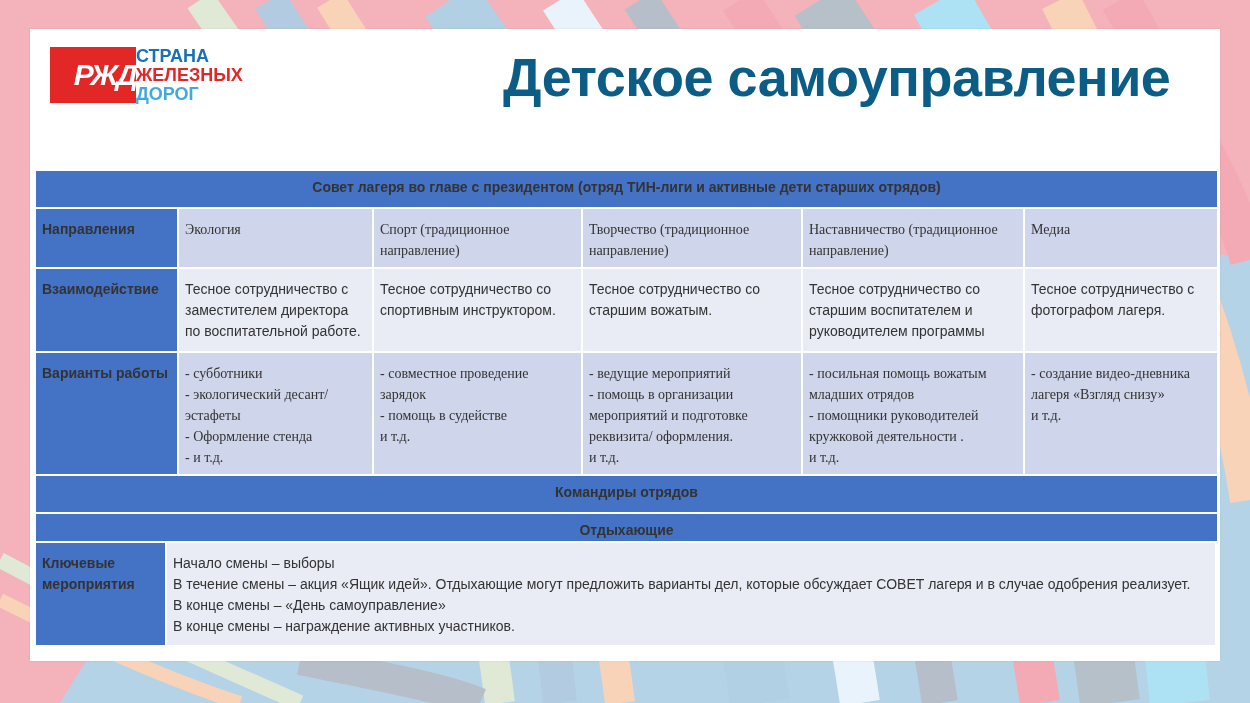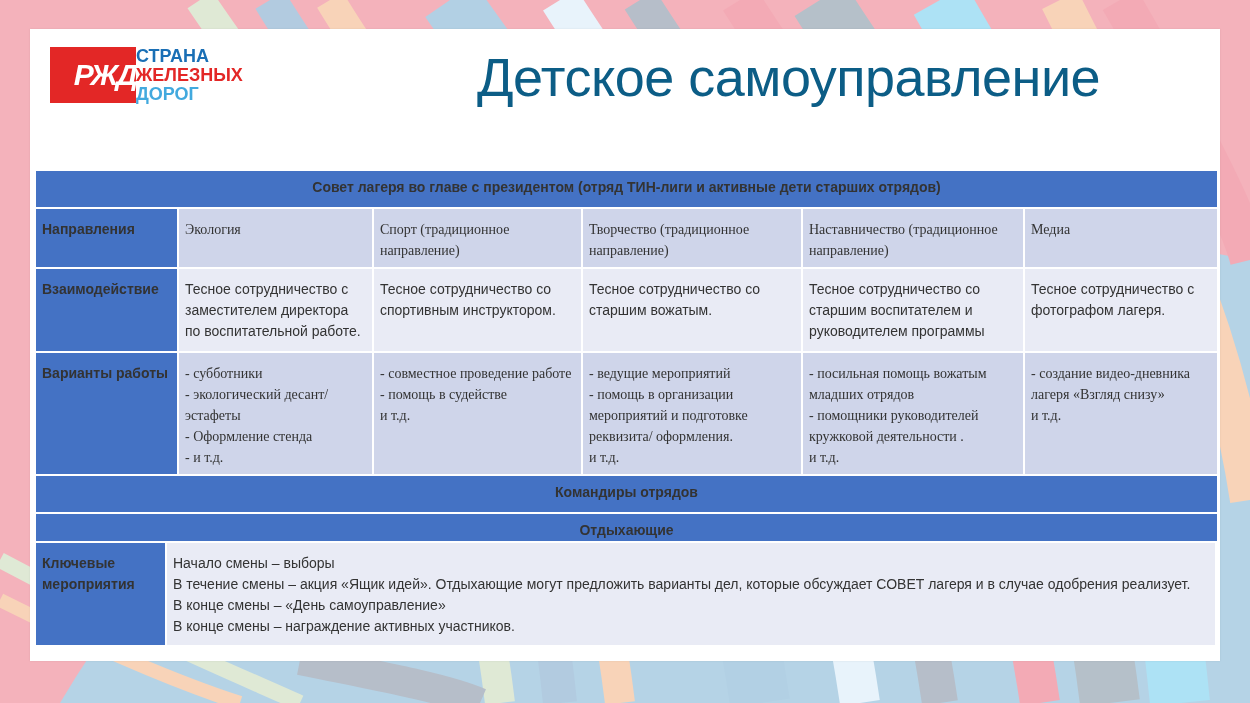--- a/index.html
+++ b/index.html
@@ -23,22 +23,22 @@
     display: flex; align-items: center; justify-content: flex-end;
   }
   .logo-mark { color: #fff; font-weight: bold; font-style: italic; font-size: 30px; letter-spacing: -2px;
     font-family: "Liberation Sans", sans-serif; }
   .logo-text { line-height: 19px; font-weight: bold; font-size: 18px; }
   .logo-text .l1 { color: #1a6fb5; }
   .logo-text .l2 { color: #e32726; }
   .logo-text .l3 { color: #42a9de; }
 
   .title {
-    position: absolute; left: 447px; top: 18px;
-    font-size: 54px; color: #0c5d86; line-height: 60px; letter-spacing: -0.5px;
+    position: absolute; left: 473px; top: 18px;
+    font-size: 54px; color: #0c5d86; line-height: 60px; letter-spacing: -0.5px; font-weight: bold;
   }
   .subtitle {
     position: absolute; left: 449px; top: 79px;
     font-size: 21px; color: #93a8c6; line-height: 26px; letter-spacing: -0.3px;
   }
 
   table.grid {
     position: absolute; left: 4px; top: 140px; width: 1183px;
     border-collapse: collapse; table-layout: fixed;
     font-size: 14px; line-height: 21px;
@@ -129,21 +129,21 @@
     </tr>
     <tr class="odd h-var">
       <td class="rowhead">Варианты работы</td>
       <td class="cell">
         <div>- субботники</div>
         <div>- экологический десант/эстафеты</div>
         <div>- Оформление стенда</div>
         <div>- и т.д.</div>
       </td>
       <td class="cell">
-        <div>- совместное проведение работе</div>
+        <div>- совместное проведение зарядок</div>
         <div>- помощь в судействе</div>
         <div>и т.д.</div>
       </td>
       <td class="cell">
         <div>- ведущие мероприятий</div>
         <div>- помощь в организации мероприятий и подготовке реквизита/ оформления.</div>
         <div>и т.д.</div>
       </td>
       <td class="cell">
         <div>- посильная помощь вожатым младших отрядов</div>

